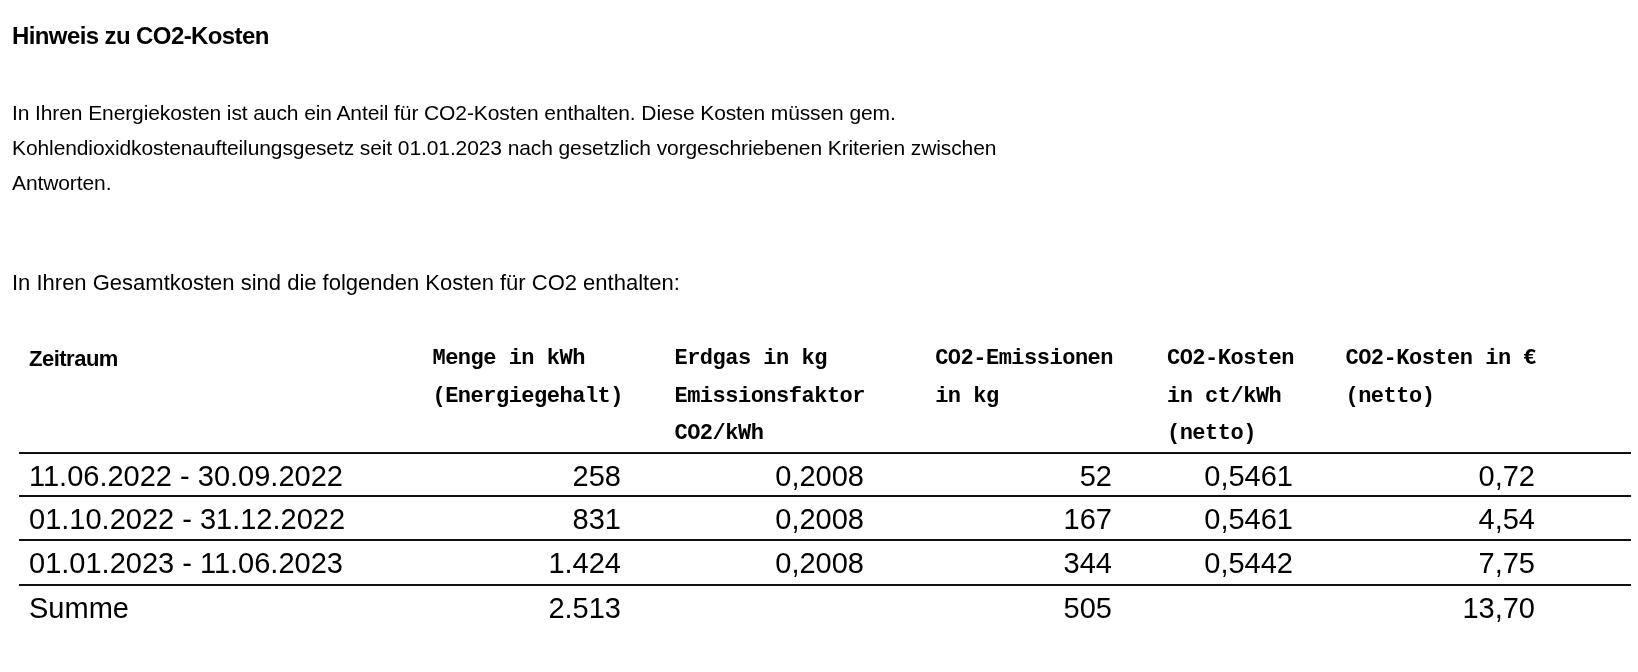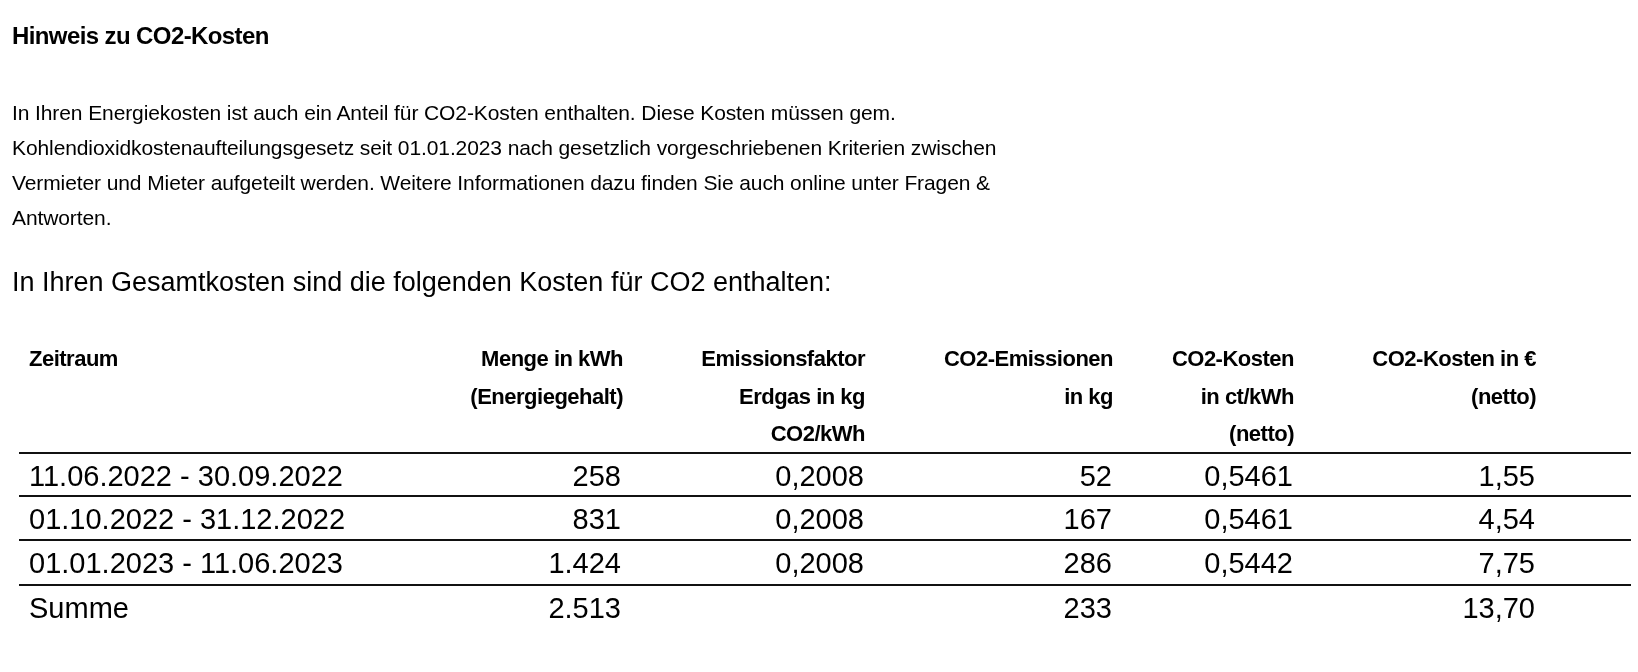--- a/index.html
+++ b/index.html
@@ -40,21 +40,21 @@
       letter-spacing: -0.1px;
     }
     .para-line {
       display: block;
       white-space: nowrap;
     }
     .intro {
       position: absolute;
       left: 0;
       top: 265px;
-      font-size: 27px;
+      font-size: 22px;
       line-height: 35px;
       white-space: nowrap;
     }
     .table {
       position: absolute;
       left: 7px;
       top: 340px;
       width: 1612px;
     }
     .thead {
@@ -65,21 +65,21 @@
       position: absolute;
       top: 0;
       font-size: 22px;
       font-weight: bold;
       line-height: 37.5px;
       letter-spacing: -0.5px;
       white-space: nowrap;
     }
     .th .th-line { display: block; }
     .th.left { text-align: left; }
-    .th.right { text-align: right; }
+    .th.right { text-align: left; font-family: Liberation Mono, monospace; }
 
     .rule {
       position: absolute;
       left: 0;
       width: 1612px;
       height: 2px;
       background: #111111;
     }
     .row {
       position: absolute;
@@ -114,39 +114,38 @@
 </head>
 <body>
 
 <div class="page">
 
   <div class="title">Hinweis zu CO2-Kosten</div>
 
   <div class="paragraph">
     <span class="para-line">In Ihren Energiekosten ist auch ein Anteil für CO2-Kosten enthalten. Diese Kosten müssen gem.</span>
     <span class="para-line">Kohlendioxidkostenaufteilungsgesetz seit 01.01.2023 nach gesetzlich vorgeschriebenen Kriterien zwischen</span>
-    <span class="para-line">Vermieter und Mieter aufgeteilt werden. Weitere Informationen dazu finden Sie auch online unter Fragen &amp;</span>
     <span class="para-line">Antworten.</span>
   </div>
 
   <div class="intro">In Ihren Gesamtkosten sind die folgenden Kosten für CO2 enthalten:</div>
 
   <div class="table">
 
     <div class="thead">
       <div class="th left h0">
         <span class="th-line">Zeitraum</span>
       </div>
       <div class="th right h1">
         <span class="th-line">Menge in kWh</span>
         <span class="th-line">(Energiegehalt)</span>
       </div>
       <div class="th right h2">
+        <span class="th-line">Erdgas in kg</span>
         <span class="th-line">Emissionsfaktor</span>
-        <span class="th-line">Erdgas in kg</span>
         <span class="th-line">CO2/kWh</span>
       </div>
       <div class="th right h3">
         <span class="th-line">CO2-Emissionen</span>
         <span class="th-line">in kg</span>
       </div>
       <div class="th right h4">
         <span class="th-line">CO2-Kosten</span>
         <span class="th-line">in ct/kWh</span>
         <span class="th-line">(netto)</span>
@@ -158,50 +157,50 @@
     </div>
 
     <div class="rule" style="top:112px;"></div>
 
     <div class="row" style="top:114px;">
       <div class="td c0">11.06.2022 - 30.09.2022</div>
       <div class="td right c1">258</div>
       <div class="td right c2">0,2008</div>
       <div class="td right c3">52</div>
       <div class="td right c4">0,5461</div>
-      <div class="td right c5">1,55</div>
+      <div class="td right c5">0,72</div>
     </div>
 
     <div class="rule" style="top:155px;"></div>
 
     <div class="row" style="top:157px;">
       <div class="td c0">01.10.2022 - 31.12.2022</div>
       <div class="td right c1">831</div>
       <div class="td right c2">0,2008</div>
       <div class="td right c3">167</div>
       <div class="td right c4">0,5461</div>
       <div class="td right c5">4,54</div>
     </div>
 
     <div class="rule" style="top:199px;"></div>
 
     <div class="row" style="top:201px;">
       <div class="td c0">01.01.2023 - 11.06.2023</div>
       <div class="td right c1">1.424</div>
       <div class="td right c2">0,2008</div>
-      <div class="td right c3">286</div>
+      <div class="td right c3">344</div>
       <div class="td right c4">0,5442</div>
       <div class="td right c5">7,75</div>
     </div>
 
     <div class="rule" style="top:244px;"></div>
 
     <div class="row" style="top:246px;">
       <div class="td c0">Summe</div>
       <div class="td right c1">2.513</div>
       <div class="td right c2"></div>
-      <div class="td right c3">233</div>
+      <div class="td right c3">505</div>
       <div class="td right c4"></div>
       <div class="td right c5">13,70</div>
     </div>
 
   </div>
 </div>
 
 </body></html>

